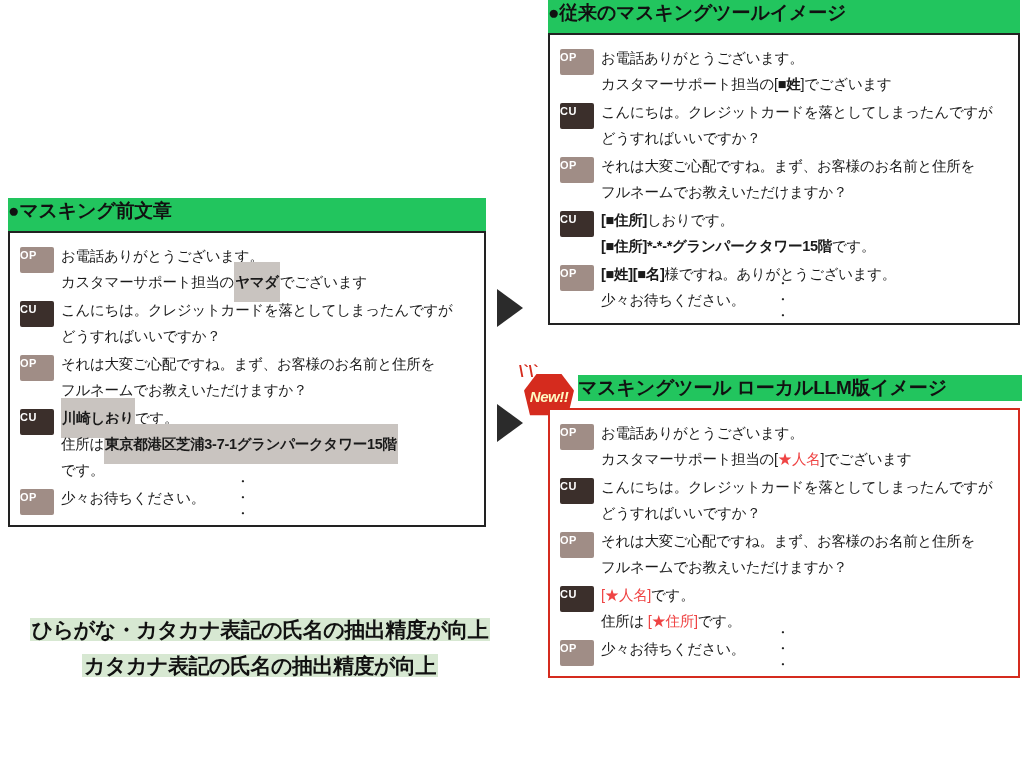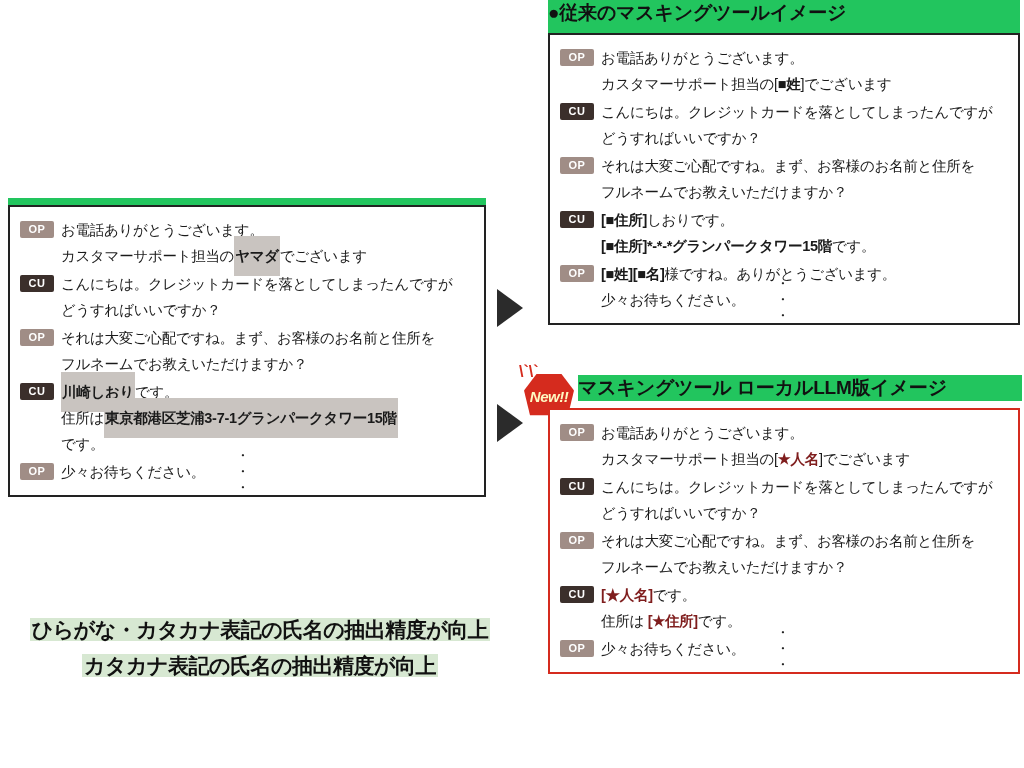--- a/index.html
+++ b/index.html
@@ -39,23 +39,22 @@
     padding: 10px 12px 10px 10px;
   }
   .turn {
     display: flex;
     align-items: flex-start;
     margin-bottom: 2px;
   }
   .tag {
     flex: 0 0 auto;
     width: 34px;
-    height: 17px;
+    height: 26px;
     line-height: 17px;
-    text-align: center;
     font-size: 11px;
     font-weight: bold;
     color: #ffffff;
     border-radius: 2px;
     margin-top: 4px;
     margin-right: 7px;
     letter-spacing: 0.5px;
   }
   .tag.op { background: #a08d86; }
   .tag.cu { background: #3b2f2b; }
@@ -75,22 +74,22 @@
     text-align: right;
   }
   .hl-green {
     background: #d7e8d2;
     padding: 0 2px;
   }
   .bold {
     font-weight: bold;
   }
   .red-text {
-    color: #7f1d1d;
-    font-weight: bold;
+    color: #ef4444;
+    font-weight: normal;
   }
   .ellipsis-v {
     font-size: 14px;
     letter-spacing: 2px;
     display: inline-block;
     transform: rotate(90deg);
     transform-origin: center;
     margin-left: 14px;
     color: #222;
   }
@@ -177,20 +176,21 @@
       <div class="lines">
         <div class="line"><span class="bold">[■姓][■名]</span>様ですね。ありがとうございます。</div>
         <div class="line">少々お待ちください。<span class="ellipsis-v">・・・</span></div>
       </div>
     </div>
 
   </div>
 </div>
 
 <div class="panel" style="left:8px; top:198px; width:478px;">
+  <div class="panel-title">●マスキング前文章</div>
   <div class="box dialog" style="margin-top:7px; width:478px;">
 
     <div class="turn">
       <div class="tag op">OP</div>
       <div class="lines">
         <div class="line">お電話ありがとうございます。</div>
         <div class="line">カスタマーサポート担当の<span class="hl-gray bold">ヤマダ</span>でございます</div>
       </div>
     </div>
 

